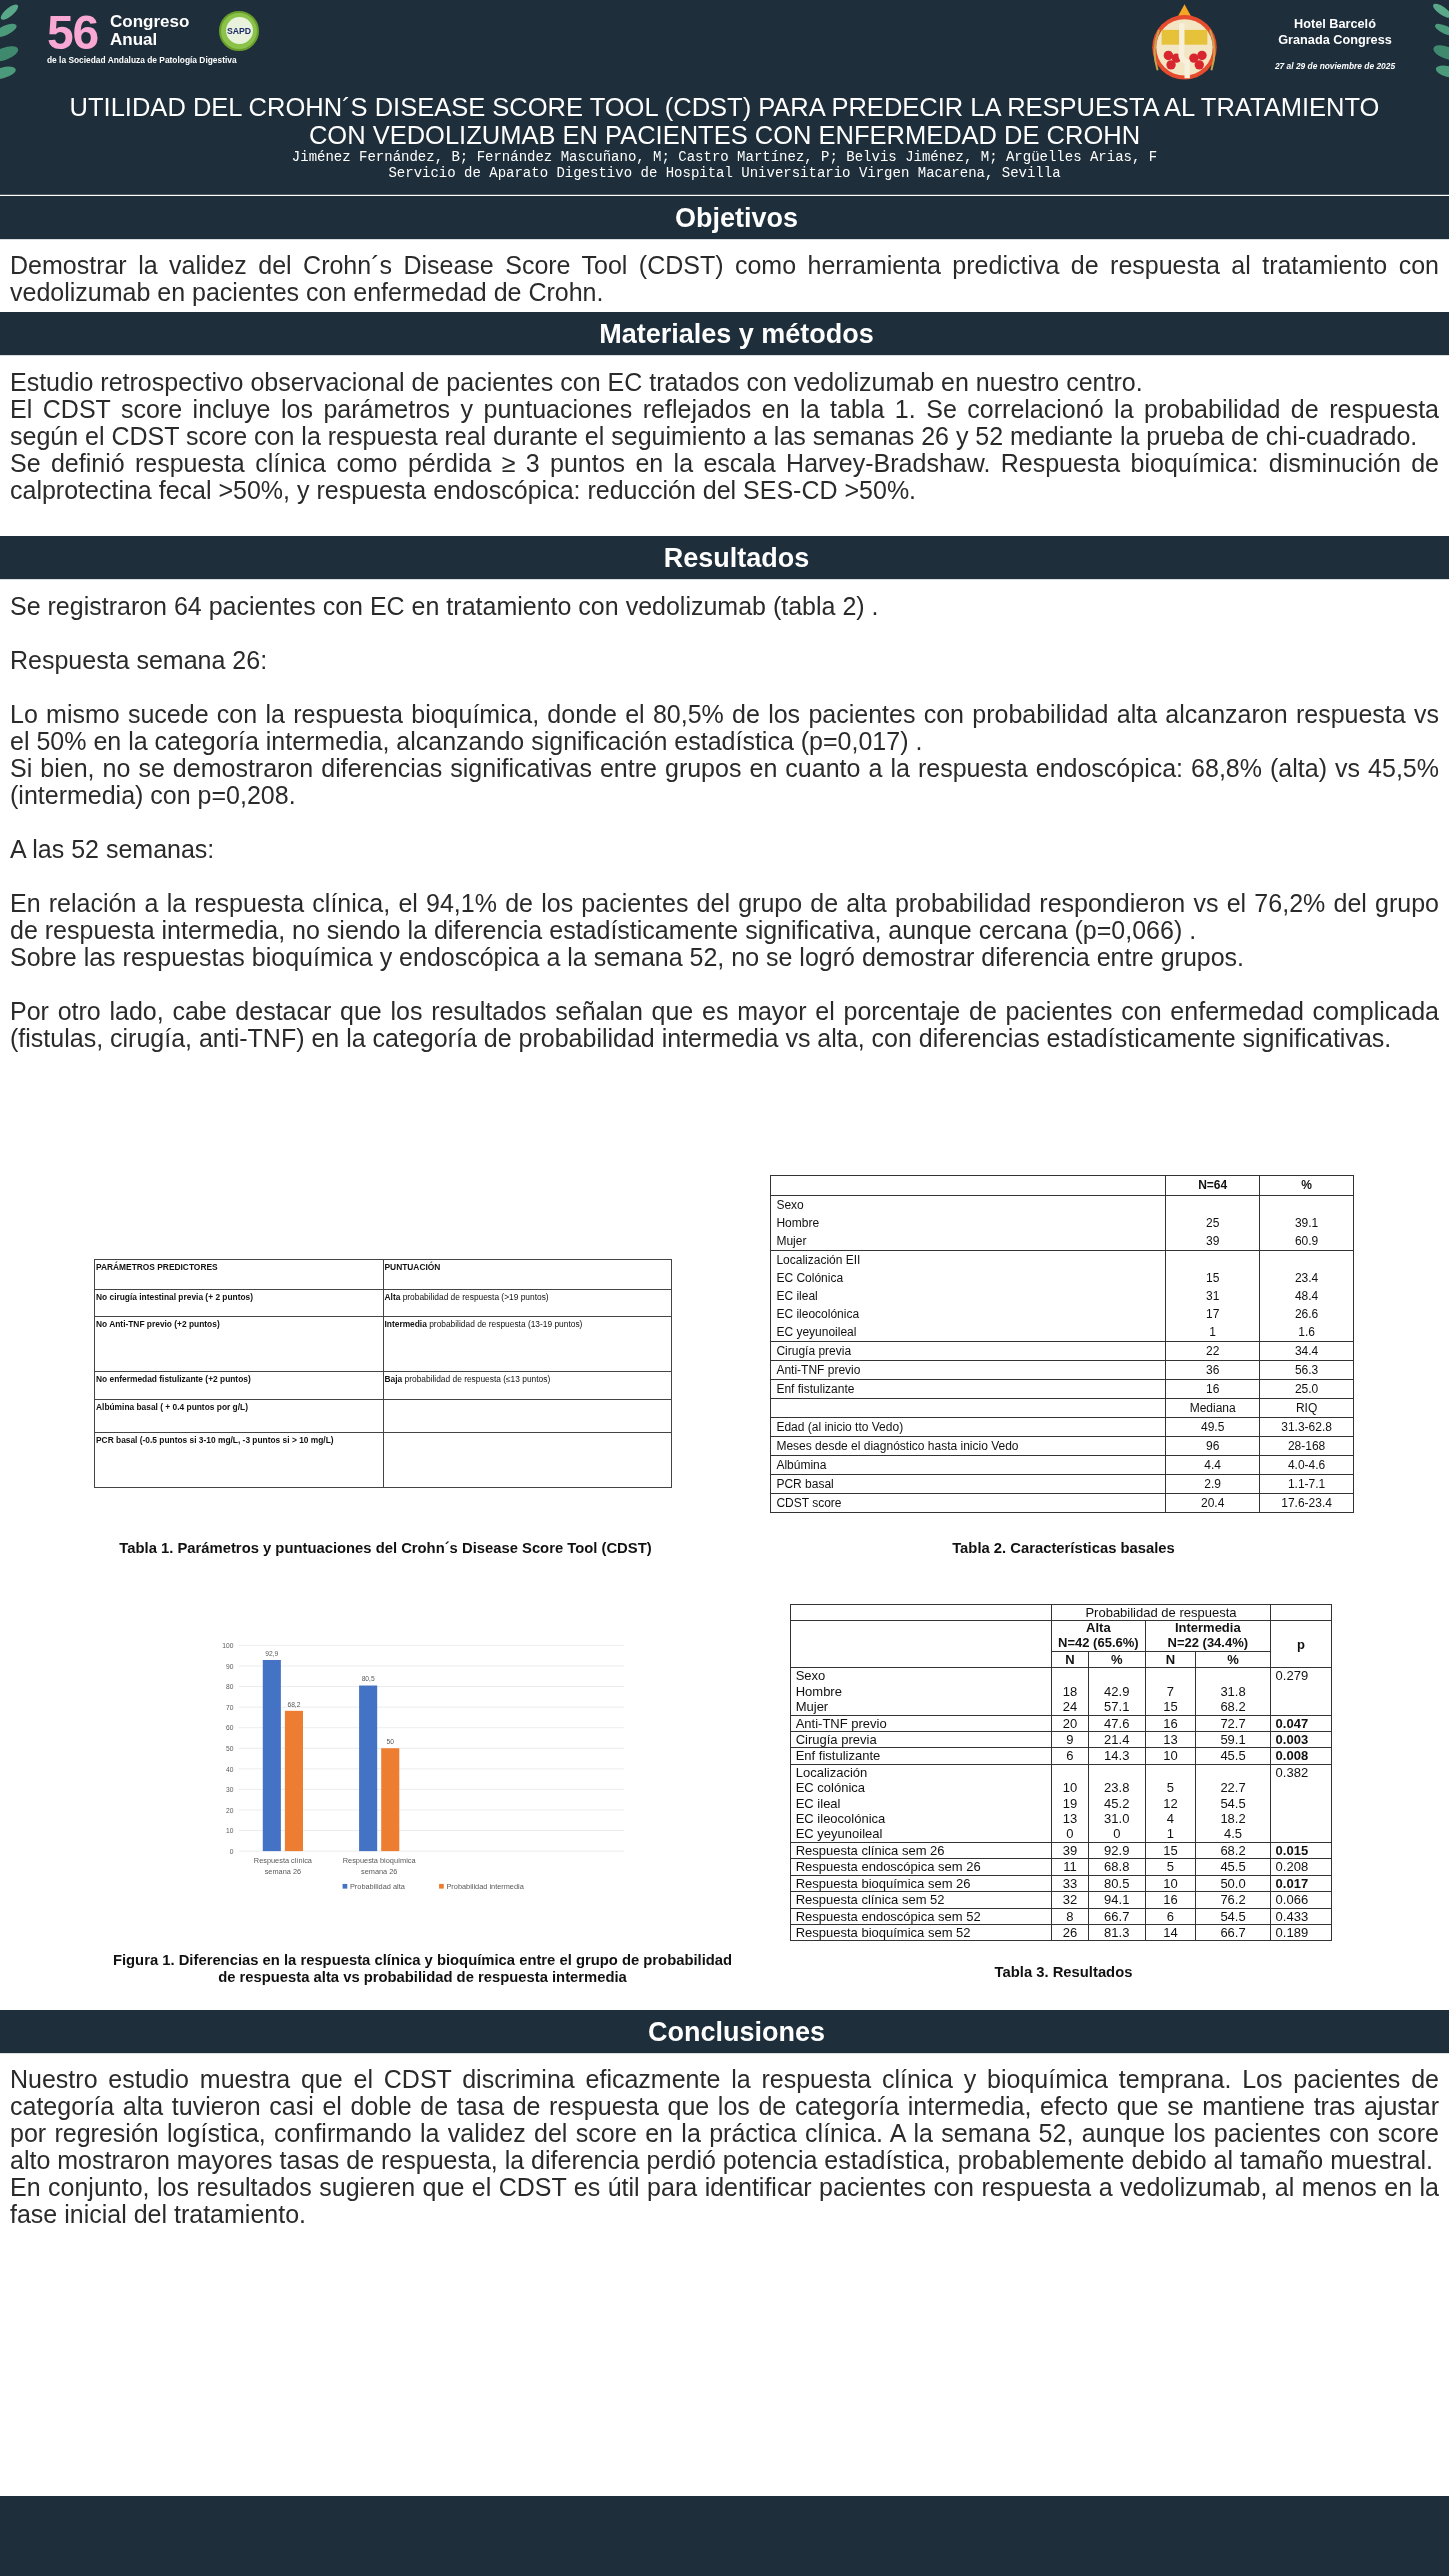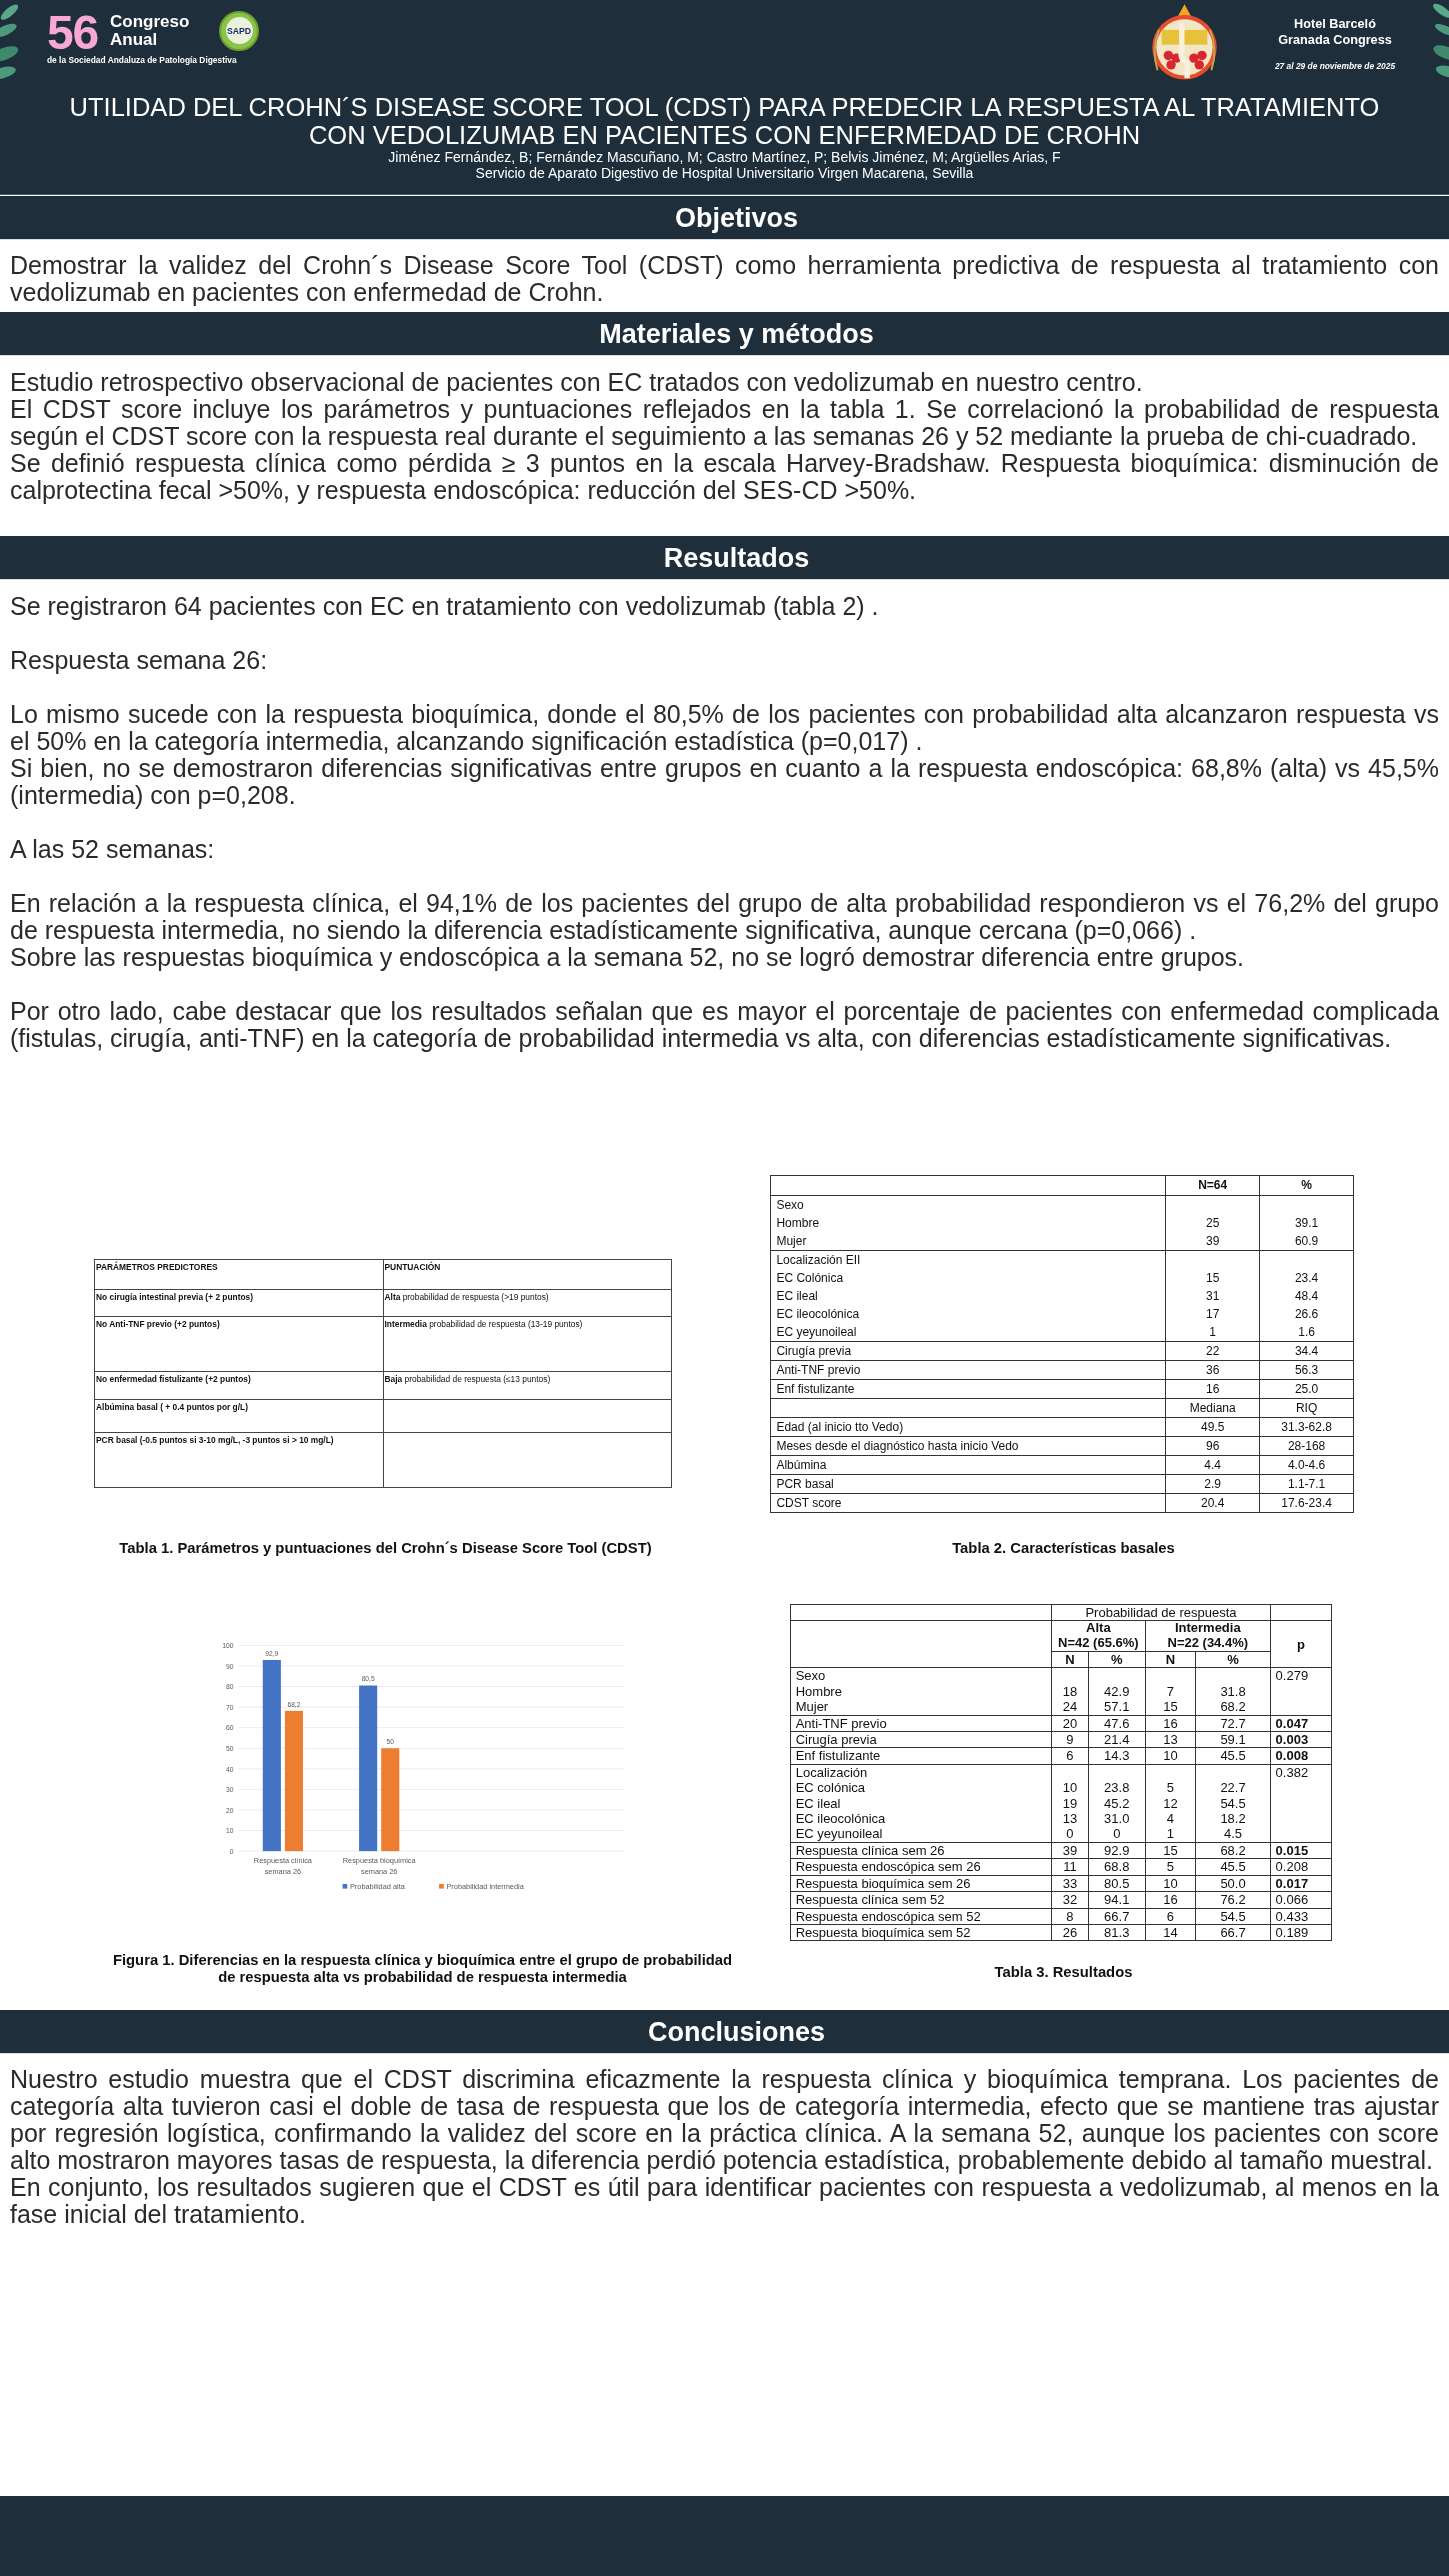--- a/index.html
+++ b/index.html
@@ -11,21 +11,21 @@
   .logo56 { position: absolute; left: 47px; top: 9.4px; color: #f9a8d4; font-weight: bold; font-size: 48px; line-height: 48px; letter-spacing: -1.3px; }
   .logo-congreso { position: absolute; left: 110px; top: 13.4px; color: #fff; font-weight: bold; font-size: 17px; line-height: 18px; }
   .logo-soc { position: absolute; left: 47px; top: 55px; color: #fff; font-weight: bold; font-size: 8.4px; }
   .sapd { position: absolute; left: 219px; top: 10.7px; width: 40px; height: 40px; border-radius: 50%; background: #8bc34a; border: 2px solid #6a9e2c; display: flex; align-items: center; justify-content: center; }
   .sapd-inner { width: 27px; height: 27px; border-radius: 50%; background: #e8f2dc; display: flex; align-items: center; justify-content: center; color: #1f2a6b; font-weight: bold; font-size: 8.7px; }
   .emblem { position: absolute; left: 1144px; top: 2.7px; width: 81px; height: 82px; }
   .venue { position: absolute; left: 1248px; top: 16px; width: 174px; text-align: center; color: #fff; }
   .venue .v1 { font-weight: bold; font-size: 12.7px; line-height: 16px; }
   .venue .v2 { font-weight: bold; font-size: 8.4px; margin-top: 13px; font-style: italic; }
   .title { position: absolute; left: 0; top: 93px; width: 1449px; text-align: center; color: #fff; font-size: 25.5px; line-height: 28px; }
-  .authors { position: absolute; left: 0; top: 149px; width: 1449px; text-align: center; color: #fff; font-size: 14px; line-height: 16px; }
+  .authors { position: absolute; left: 0; top: 149px; width: 1449px; text-align: center; color: #fff; font-size: 14px; line-height: 16px; font-family: Liberation Mono, monospace; }
 
   .band { position: absolute; left: 0; width: 1449px; height: 44px; background: #1e2e3b; color: #fff; font-weight: bold; font-size: 27px; text-align: center; line-height: 44px; border-bottom: 1.3px solid #d8dde0; padding-left: 24px; }
   .text { position: absolute; left: 10px; width: 1429px; font-size: 25px; line-height: 27px; text-align: justify; color: #2a2a2a; }
   .text p { margin: 0; }
   .text .gap { height: 27px; }
 
   table { border-collapse: collapse; position: absolute; font-family: "Liberation Sans", sans-serif; }
   .t1 { left: 94px; top: 1259px; width: 578px; font-size: 8.4px; font-weight: bold; color: #111; }
   .t1 td { border: 1.3px solid #444; vertical-align: top; padding: 2px 1px; width: 50%; }
   .t1 td.norm { font-weight: normal; }

